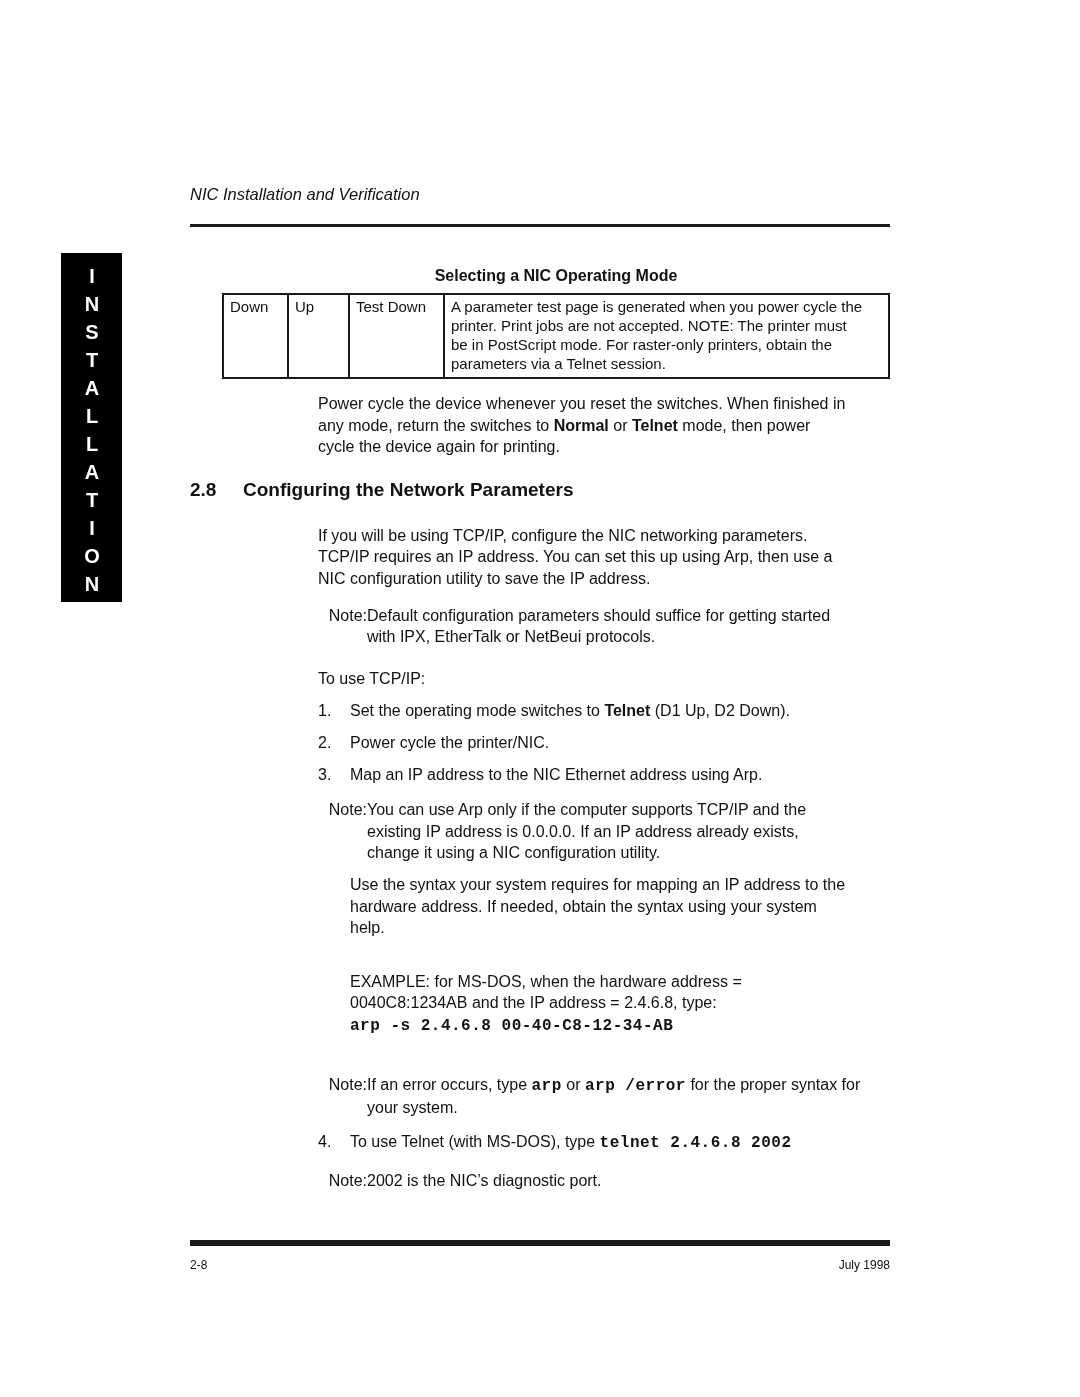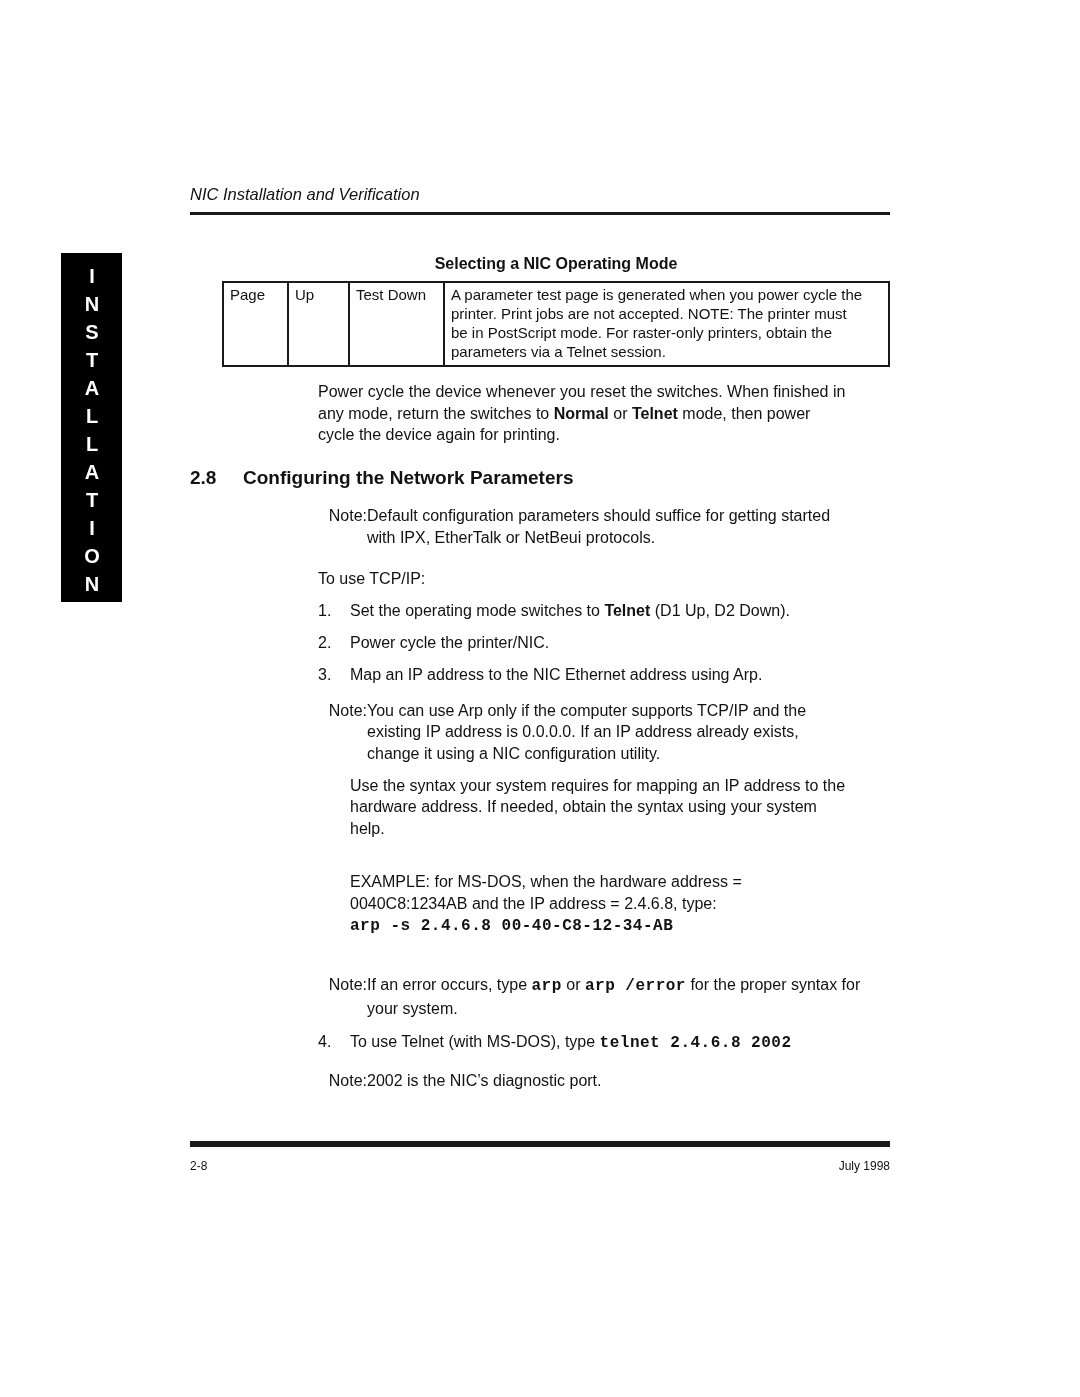--- a/index.html
+++ b/index.html
@@ -27,21 +27,21 @@
     font-size: 20px;
     letter-spacing: 6px;
     padding-top: 12px;
   }
 
   
   .content { position: absolute; left: 190px; top: 0; width: 700px; }
 
   .running-header {
     margin-top: 184px;
-    padding-bottom: 8px;
+    padding-bottom: 20px;
     border-bottom: 3px solid #1a1a1a;
   }
   .running-header .header-title {
     font-style: italic; font-size: 16.5px; line-height: 20px;
   }
 
   .table-title {
     margin-top: 39px; margin-left: 32px; width: 668px;
     text-align: center; font-weight: bold;
     font-size: 16px; line-height: 20px;
@@ -141,40 +141,43 @@
 
     <table class="mode-table">
       <colgroup>
         <col style="width:65px">
           <col style="width:61px">
           <col style="width:95px">
           <col>
       </colgroup>
       <tbody>
           <tr>
-        <td>Page</td>
+        <td>Down</td>
         <td>Up</td>
         <td>Test Down</td>
         <td>A parameter test page is generated when you power cycle the
 printer. Print jobs are not accepted. NOTE: The printer must
 be in PostScript mode. For raster-only printers, obtain the
 parameters via a Telnet session.</td>
       </tr>
     </tbody>
       </table>
 
     <p class="body-para"><span>Power cycle the device whenever you reset the switches. When finished in
 any mode, return the switches to </span><b class="inline-bold">Normal</b><span> or </span><b class="inline-bold">Telnet</b><span> mode, then power
 cycle the device again for printing.</span></p>
 
     <div class="section-heading">
       <span class="section-number">2.8</span>
       <span class="section-title">Configuring the Network Parameters</span>
     </div>
 
+    <p class="body-para mt-23">If you will be using TCP/IP, configure the NIC networking parameters.
+TCP/IP requires an IP address. You can set this up using Arp, then use a
+NIC configuration utility to save the IP address.</p>
 
     <div class="note mt-15b">
       <span class="note-label">Note:</span>
       <span class="note-body">Default configuration parameters should suffice for getting started
 with IPX, EtherTalk or NetBeui protocols.</span>
     </div>
 
     <p class="lead-para">To use TCP/IP:</p>
 
     <div class="step mt-10">

